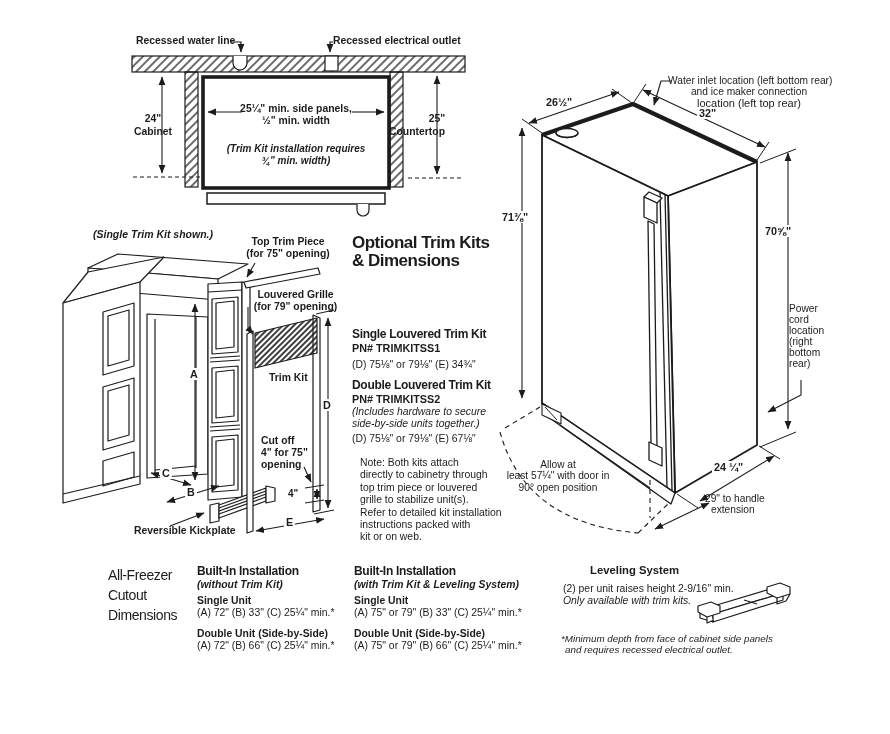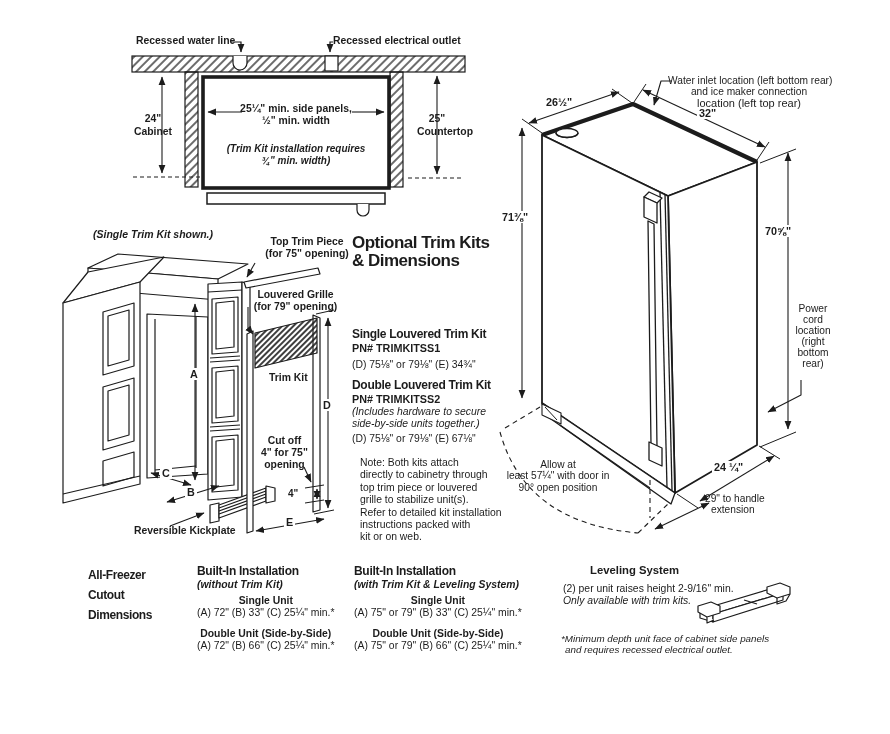--- a/index.html
+++ b/index.html
@@ -10,24 +10,24 @@
     font-family: "Liberation Sans", "DejaVu Sans", sans-serif;
     color: #1c1c1c;
   }
   .art { position:absolute; left:0; top:0; }
   .lbl { position:absolute; white-space:nowrap; line-height:1.12; }
   .i  { font-style:italic; }
   .bi { font-weight:bold; font-style:italic; }
   .c  { text-align:center; }
   .bg { background:#fff; padding:0 2px; }
   .h1 { font-size:17px; font-weight:bold; letter-spacing:-0.5px; line-height:19px; }
-  .h2 { font-size:12px; font-weight:bold; letter-spacing:-0.4px; line-height:20px; }
+  .h2 { font-size:14px; font-weight:normal; letter-spacing:-0.4px; line-height:20px;margin-left:20px; }
   .t12b { font-size:12px; font-weight:bold; letter-spacing:-0.3px; }
   .t10 { font-size:10.4px; }
-  .t10b { font-size:10.4px; font-weight:bold;text-align:center; }
+  .t10b { font-size:10.4px; font-weight:bold; }
   .dim { font-size:10.8px; font-weight:bold; }
   .lh12 div { line-height:12px; }
 </style>
 </head>
 <body>
 
 <div class="page">
 
   <svg class="art" width="890" height="734" viewBox="0 0 890 734">
     <defs>
@@ -175,30 +175,30 @@
       <path d="M707,617 L707,623 L714,620"></path>
       <line x1="744" y1="600" x2="757" y2="604"></line>
     </g>
   </svg>
 
   <div class="lbl t10b" style="left:136px; top:35px;">Recessed water line</div>
   <div class="lbl t10b" style="left:333px; top:35px;">Recessed electrical outlet</div>
   <div class="lbl t10b c" style="left:130px; top:113px; width:46px;">24"</div>
   <div class="lbl t10b c" style="left:122px; top:126px; width:62px;">Cabinet</div>
   <div class="lbl t10b c" style="left:414px; top:113px; width:46px;">25"</div>
-  <div class="lbl t10b c" style="left:412px; top:126px; width:66px;">Countertop</div>
+  <div class="lbl t10b c" style="left:384px; top:126px; width:66px;">Countertop</div>
   <div class="lbl c lh12" style="left:216px; top:103px; width:160px;">
     <div class="t10b">25¼" min. side panels,</div>
     <div class="t10b">½" min. width</div>
     <div class="bi" style="font-size:10px; margin-top:16px;">(Trim Kit installation requires</div>
     <div class="bi" style="font-size:10px;">¾" min. width)</div>
   </div>
 
   <div class="lbl bi" style="left:93px; top:229px; font-size:10.5px;">(Single Trim Kit shown.)</div>
-  <div class="lbl c lh12" style="left:259px; top:236px; width:96px;">
+  <div class="lbl c lh12" style="left:240px; top:236px; width:96px;">
     <div class="t10b">Top Trim Piece</div>
     <div class="t10b">(for 75" opening)</div>
   </div>
   <div class="lbl c lh12" style="left:247px; top:289px; width:97px;">
     <div class="t10b">Louvered Grille</div>
     <div class="t10b">(for 79" opening)</div>
   </div>
   <div class="lbl t10b" style="left:269px; top:372px;">Trim Kit</div>
   <div class="lbl lh12" style="left:261px; top:435px;">
     <div class="t10b">Cut off</div>
@@ -237,21 +237,21 @@
 
   <div class="lbl c" style="left:668px; top:75px; width:162px; line-height:11.4px;">
     <div style="font-size:10.2px;">Water inlet location (left bottom rear)</div>
     <div style="font-size:10.2px;">and ice maker connection</div>
     <div style="font-size:11px;">location (left top rear)</div>
   </div>
   <div class="lbl dim" style="left:546px; top:96px;">26½"</div>
   <div class="lbl dim bg" style="left:697px; top:107px;">32"</div>
   <div class="lbl dim bg" style="left:500px; top:211px;">71⅜"</div>
   <div class="lbl dim bg" style="left:763px; top:225px;">70⅝"</div>
-  <div class="lbl" style="left:789px; top:303px; width:48px; white-space:normal; font-size:10.2px; line-height:11px;text-align:center;">Power cord location (right bottom rear)</div>
+  <div class="lbl" style="left:789px; top:303px; width:48px; white-space:normal; font-size:10.2px; line-height:11px;">Power cord location (right bottom rear)</div>
   <div class="lbl c" style="left:501px; top:459px; width:114px; line-height:11.4px;">
     <div style="font-size:10.2px;">Allow at</div>
     <div style="font-size:10.2px;">least 57¼" with door in</div>
     <div style="font-size:10.2px;">90° open position</div>
   </div>
   <div class="lbl dim bg" style="left:712px; top:461px;">24 ¼"</div>
   <div class="lbl" style="left:705px; top:493px; line-height:11.4px;">
     <div style="font-size:10.2px;">29" to handle</div>
     <div style="font-size:10.2px; padding-left:6px;">extension</div>
   </div>
@@ -277,17 +277,17 @@
     <div class="t10b" style="margin-top:4px;">Single Unit</div>
     <div class="t10">(A) 75" or 79" (B) 33" (C) 25¼" min.*</div>
     <div class="t10b" style="margin-top:10px;">Double Unit (Side-by-Side)</div>
     <div class="t10">(A) 75" or 79" (B) 66" (C) 25¼" min.*</div>
   </div>
 
   <div class="lbl" style="left:590px; top:564px; font-size:11.3px; font-weight:bold;">Leveling System</div>
   <div class="lbl t10" style="left:563px; top:583px;">(2) per unit raises height 2-9/16" min.</div>
   <div class="lbl t10 i" style="left:563px; top:595px;">Only available with trim kits.</div>
   <div class="lbl" style="left:561px; top:633px; line-height:11px;">
-    <div class="i" style="font-size:9.8px;">*Minimum depth unit face of cabinet side panels</div>
+    <div class="i" style="font-size:9.8px;">*Minimum depth from face of cabinet side panels</div>
     <div class="i" style="font-size:9.8px; padding-left:4px;">and requires recessed electrical outlet.</div>
   </div>
 
 </div>
 
 </body></html>

